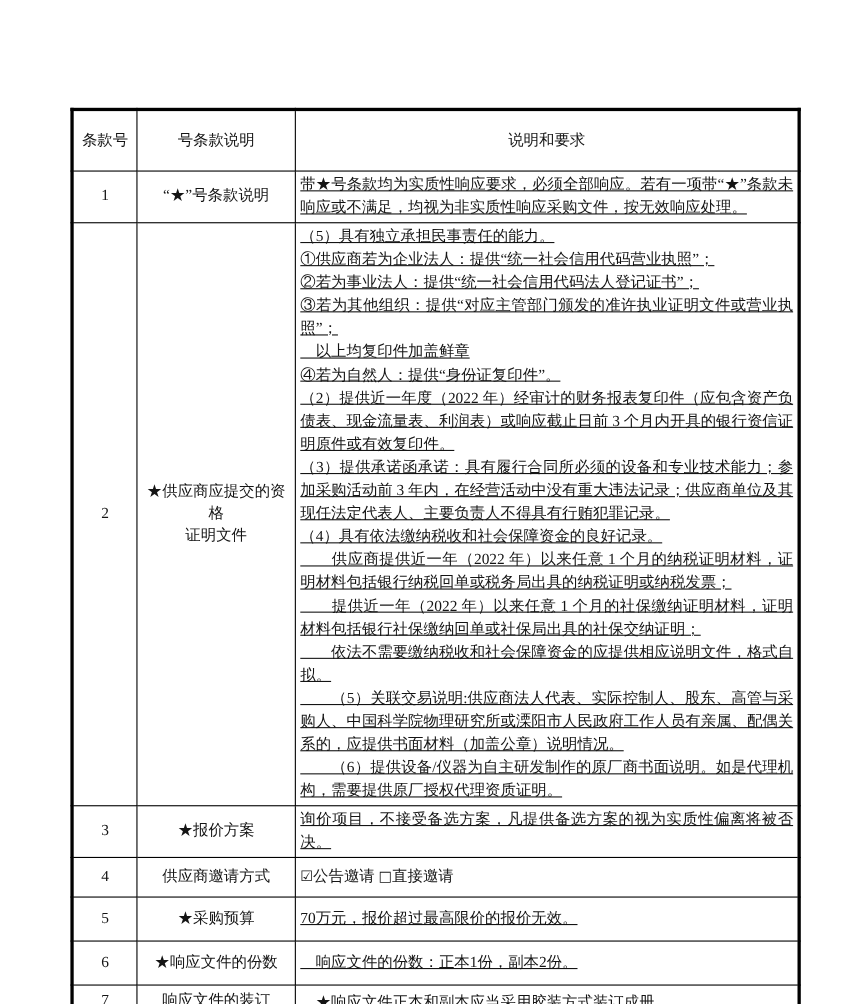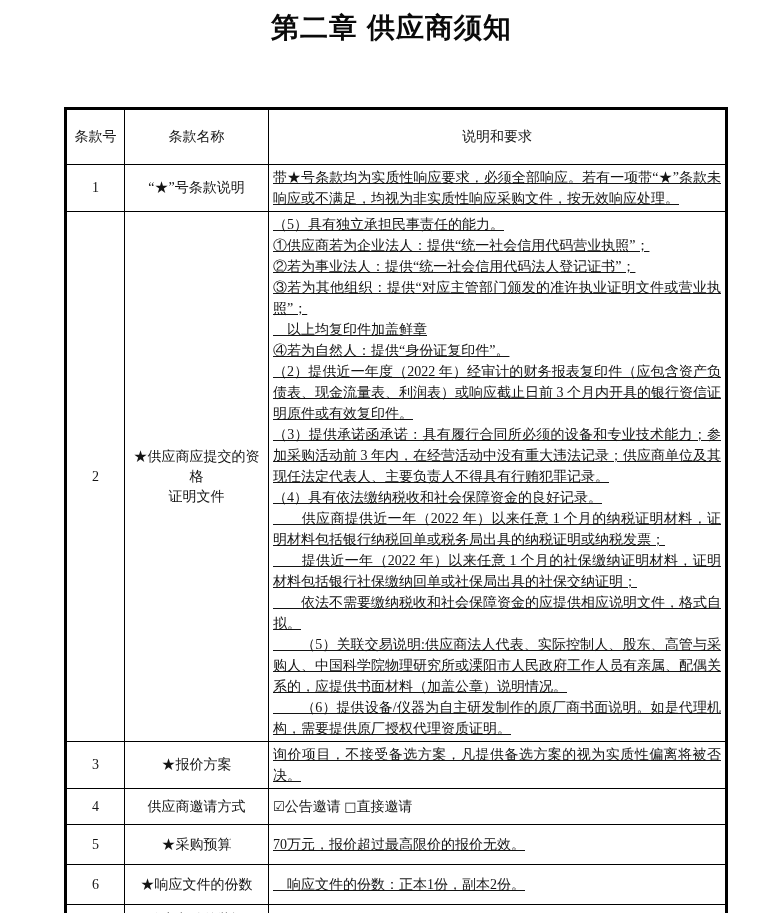--- a/index.html
+++ b/index.html
@@ -60,32 +60,31 @@
   tr.r7{height:32px;}
   .cb-item{white-space:nowrap;}
   .cb-item + .cb-item{}
   .cb-glyph{font-family:"DejaVu Sans",sans-serif;font-size:13px;}
 </style>
 </head>
 <body>
 
 <div class="page">
 
-  <h1 class="chapter-title">第二章 供应商须知</h1>
 
   <table class="notice">
     <colgroup>
       <col style="width:59px">
       <col style="width:144px">
       <col style="width:458px">
     </colgroup>
     <thead>
       <tr class="r-head">
         <th class="h-cell">条款号</th>
-        <th class="h-cell">条款名称</th>
+        <th class="h-cell">号条款说明</th>
         <th class="h-cell">说明和要求</th>
       </tr>
     </thead>
     <tbody>
       <tr class="r1">
         <td class="no-cell">1</td>
         <td class="name-cell">“★”号条款说明</td>
         <td class="desc-cell">
             <div class="para">带★号条款均为实质性响应要求，必须全部响应。若有一项带“★”条款未响应或不满足，均视为非实质性响应采购文件，按无效响应处理。</div>
           </td>

